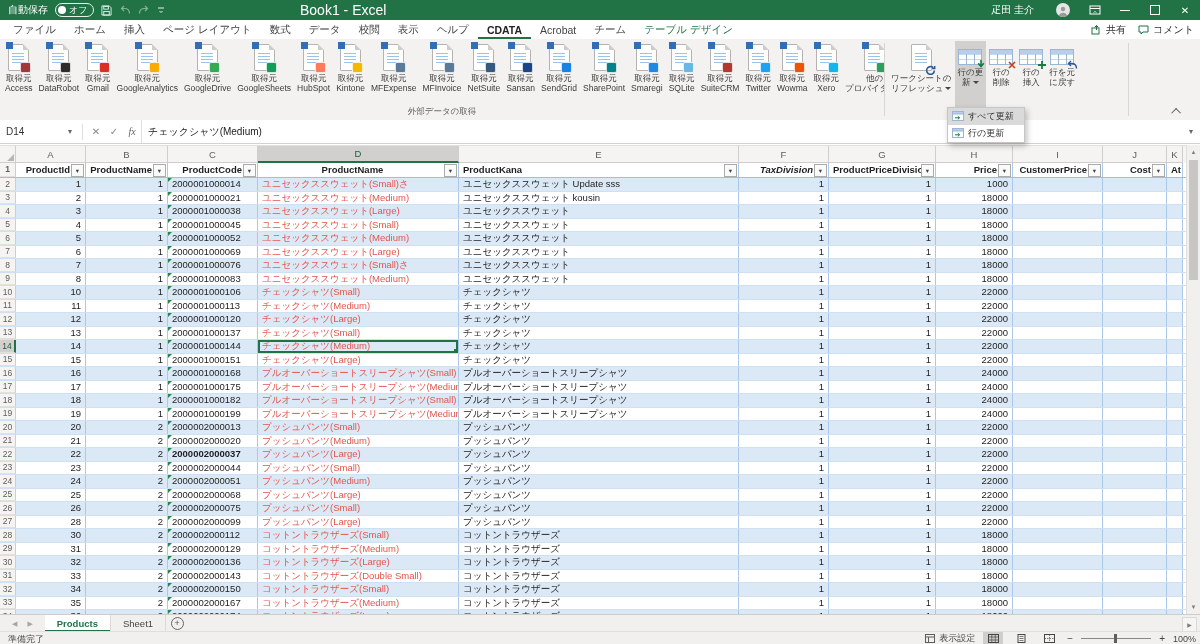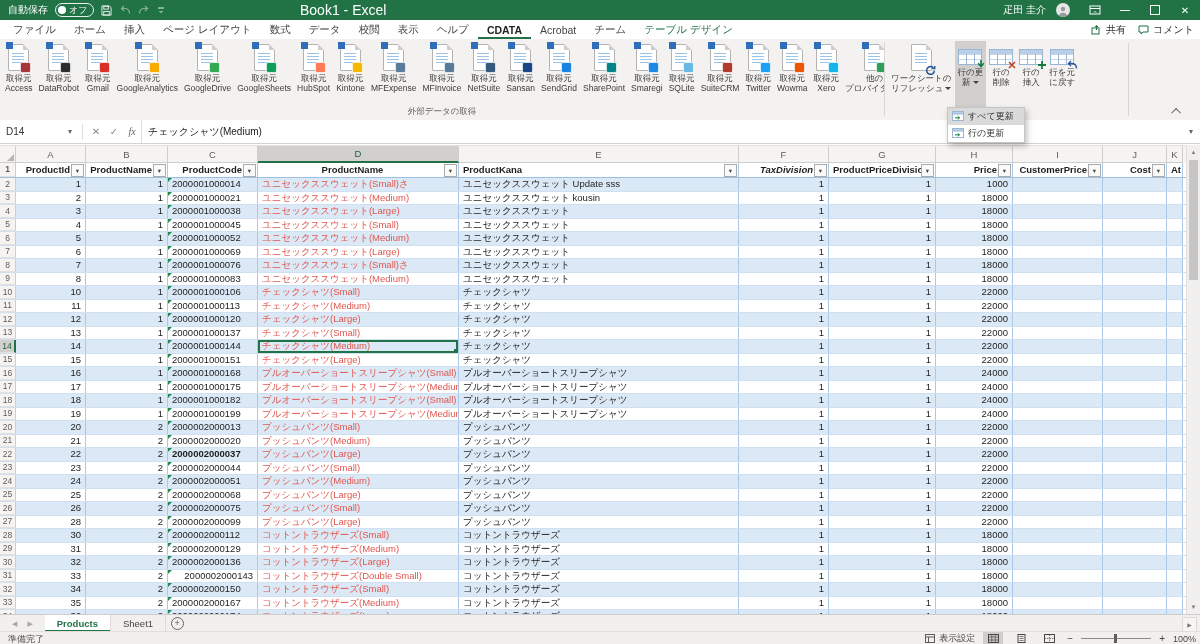--- a/index.html
+++ b/index.html
@@ -13,21 +13,21 @@
   .autosave-pill{display:flex;align-items:center;gap:3px;border:1px solid #e8f1ec;border-radius:8px;
                  padding:0 6px 0 2px;height:12px;font-size:9px;}
   .autosave-dot{width:8px;height:8px;border-radius:50%;background:#fff;}
   .tb-icon{opacity:.9;display:flex;align-items:center;}
   .tb-icon.dim{opacity:.45;}
   #wb-title{position:absolute;left:300px;top:0;height:20px;display:flex;align-items:center;font-size:14px;}
   #search-box{position:absolute;left:488px;top:2px;width:226px;height:16px;background:rgba(255,255,255,.62);
               border-radius:2px;display:flex;align-items:center;gap:6px;padding-left:26px;color:#2b2b2b;font-size:10px;}
   #search-box svg{position:absolute;left:8px;}
   .tb-right{position:absolute;right:0;top:0;height:20px;display:flex;align-items:center;gap:0;}
-  #user-name{font-size:10px;margin-right:10px;}
+  #user-name{font-size:10px;margin-right:22px;}
   #avatar{width:14px;height:14px;border-radius:50%;background:#e6e6e6;margin-right:10px;overflow:hidden;display:flex;align-items:flex-end;justify-content:center;}
   .win-btn{width:30px;height:20px;display:flex;align-items:center;justify-content:center;font-size:10px;}
   .win-min{width:10px;height:1px;background:#fff;display:block;}
   .win-restore{width:8px;height:8px;border:1px solid #fff;display:block;}
 
   
   #tabrow{position:absolute;top:20px;left:0;right:0;height:19px;background:#fff;display:flex;align-items:stretch;
           font-size:10.5px;color:#444;border-bottom:1px solid #f0efee;}
   #menu-tabs{display:flex;align-items:stretch;padding-left:4px;}
   .menu-tab{padding:0 9px;display:flex;align-items:center;white-space:nowrap;}
@@ -1000,21 +1000,21 @@
         <div class="cell al-r" style="width: 107px;">1</div>
         <div class="cell al-r" style="width: 77px;">18000</div>
         <div class="cell al-r" style="width: 90px;"></div>
         <div class="cell al-r" style="width: 64px;"></div>
         <div class="cell al-l" style="width: 16px;"></div>
       </div>
       <div class="drow">
         <div class="rownum">31</div>
         <div class="cell al-r" style="width: 70px;">33</div>
         <div class="cell al-r" style="width: 82px;">2</div>
-        <div class="cell al-l code" style="width: 90px; text-align: right;">2000002000143</div>
+        <div class="cell al-l code" style="width: 90px;">2000002000143</div>
         <div class="cell al-l red" style="width: 201px;">コットントラウザーズ(Double Small)</div>
         <div class="cell al-l" style="width: 280px;">コットントラウザーズ</div>
         <div class="cell al-r" style="width: 90px;">1</div>
         <div class="cell al-r" style="width: 107px;">1</div>
         <div class="cell al-r" style="width: 77px;">18000</div>
         <div class="cell al-r" style="width: 90px;"></div>
         <div class="cell al-r" style="width: 64px;"></div>
         <div class="cell al-l" style="width: 16px;"></div>
       </div>
       <div class="drow band">

